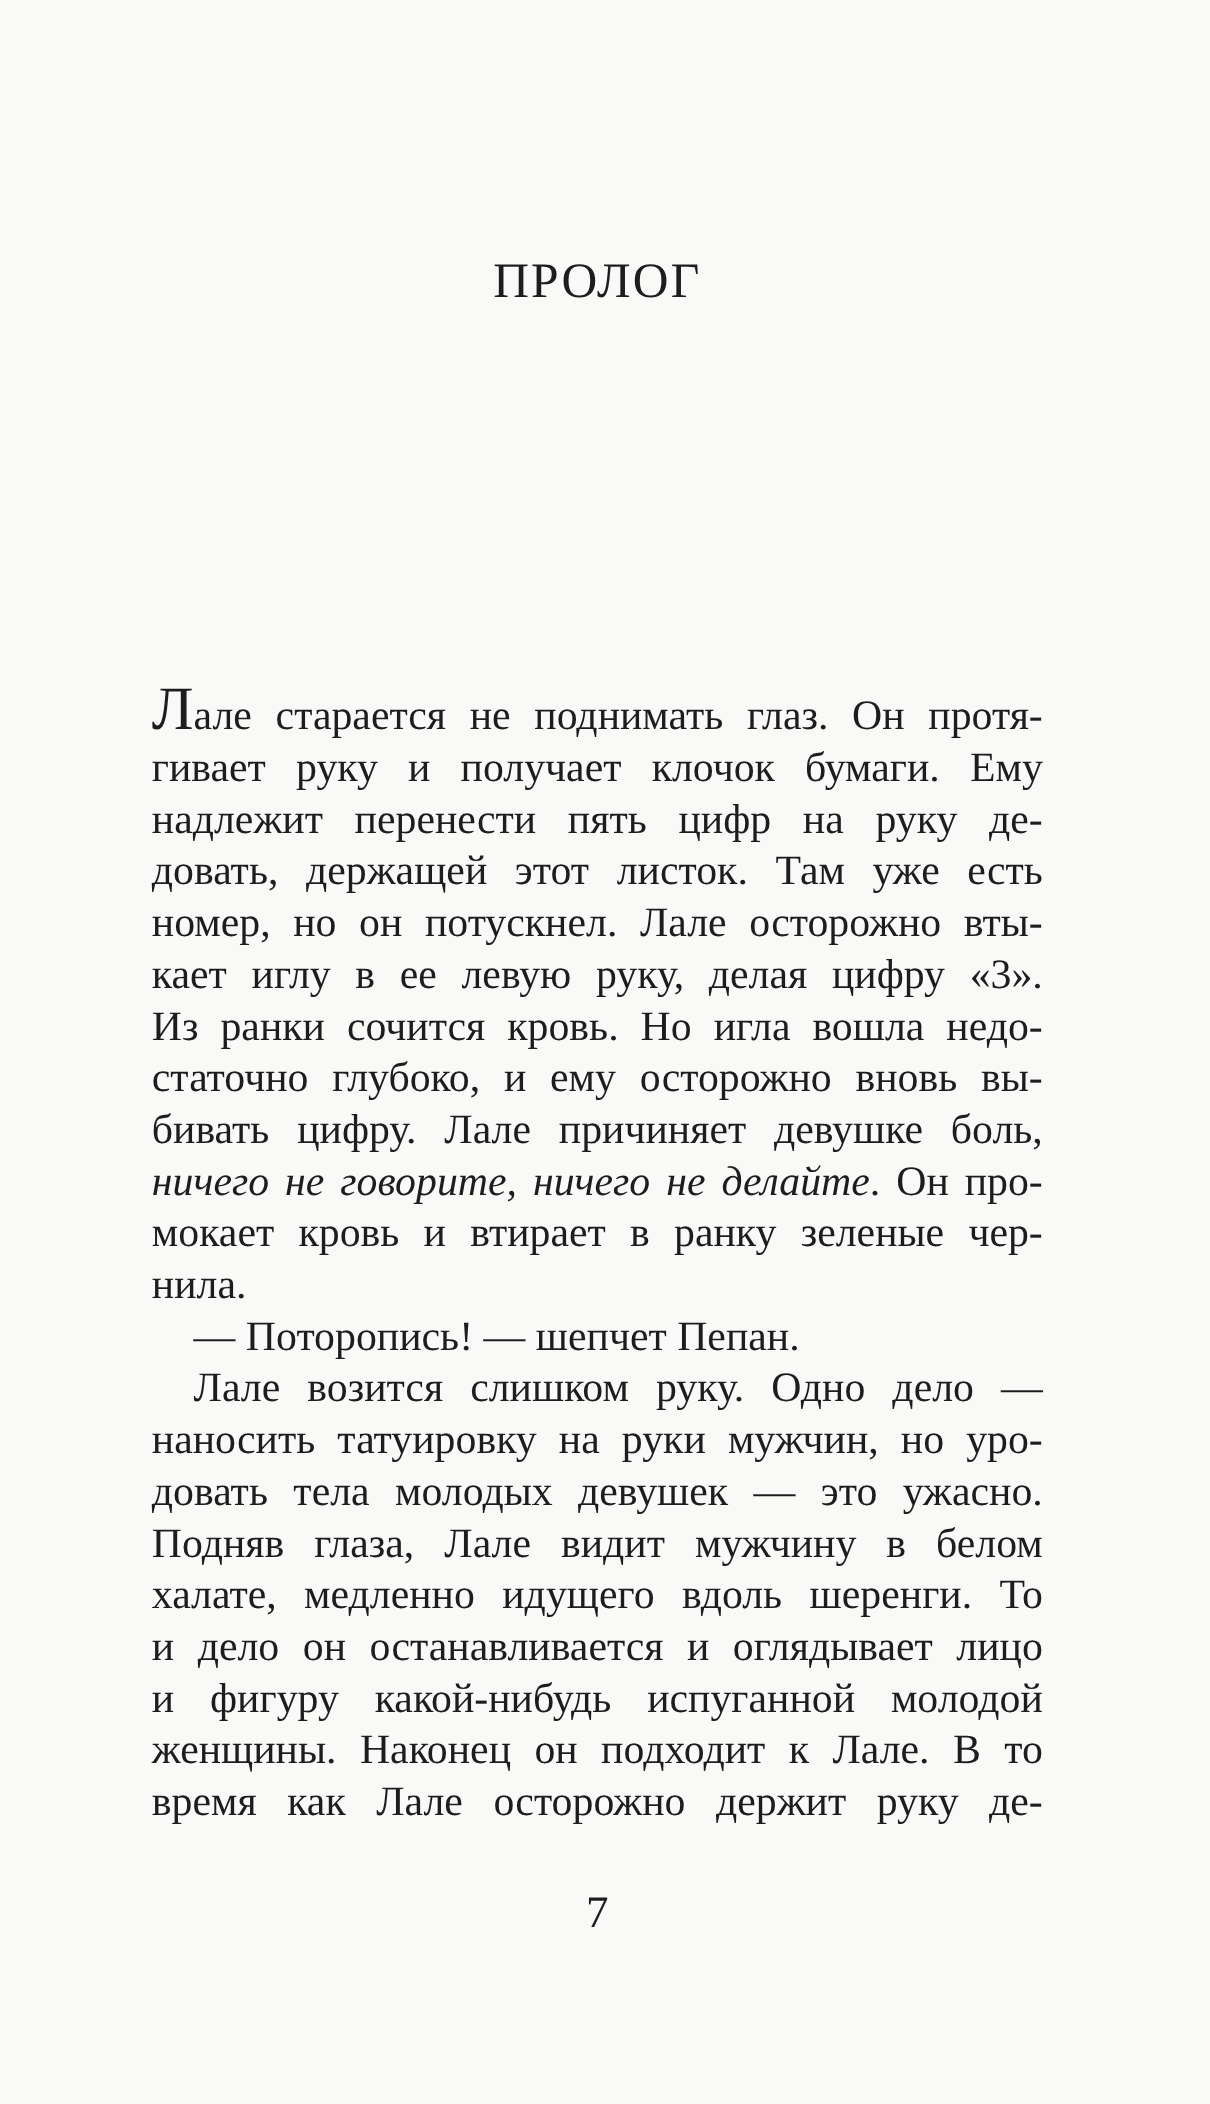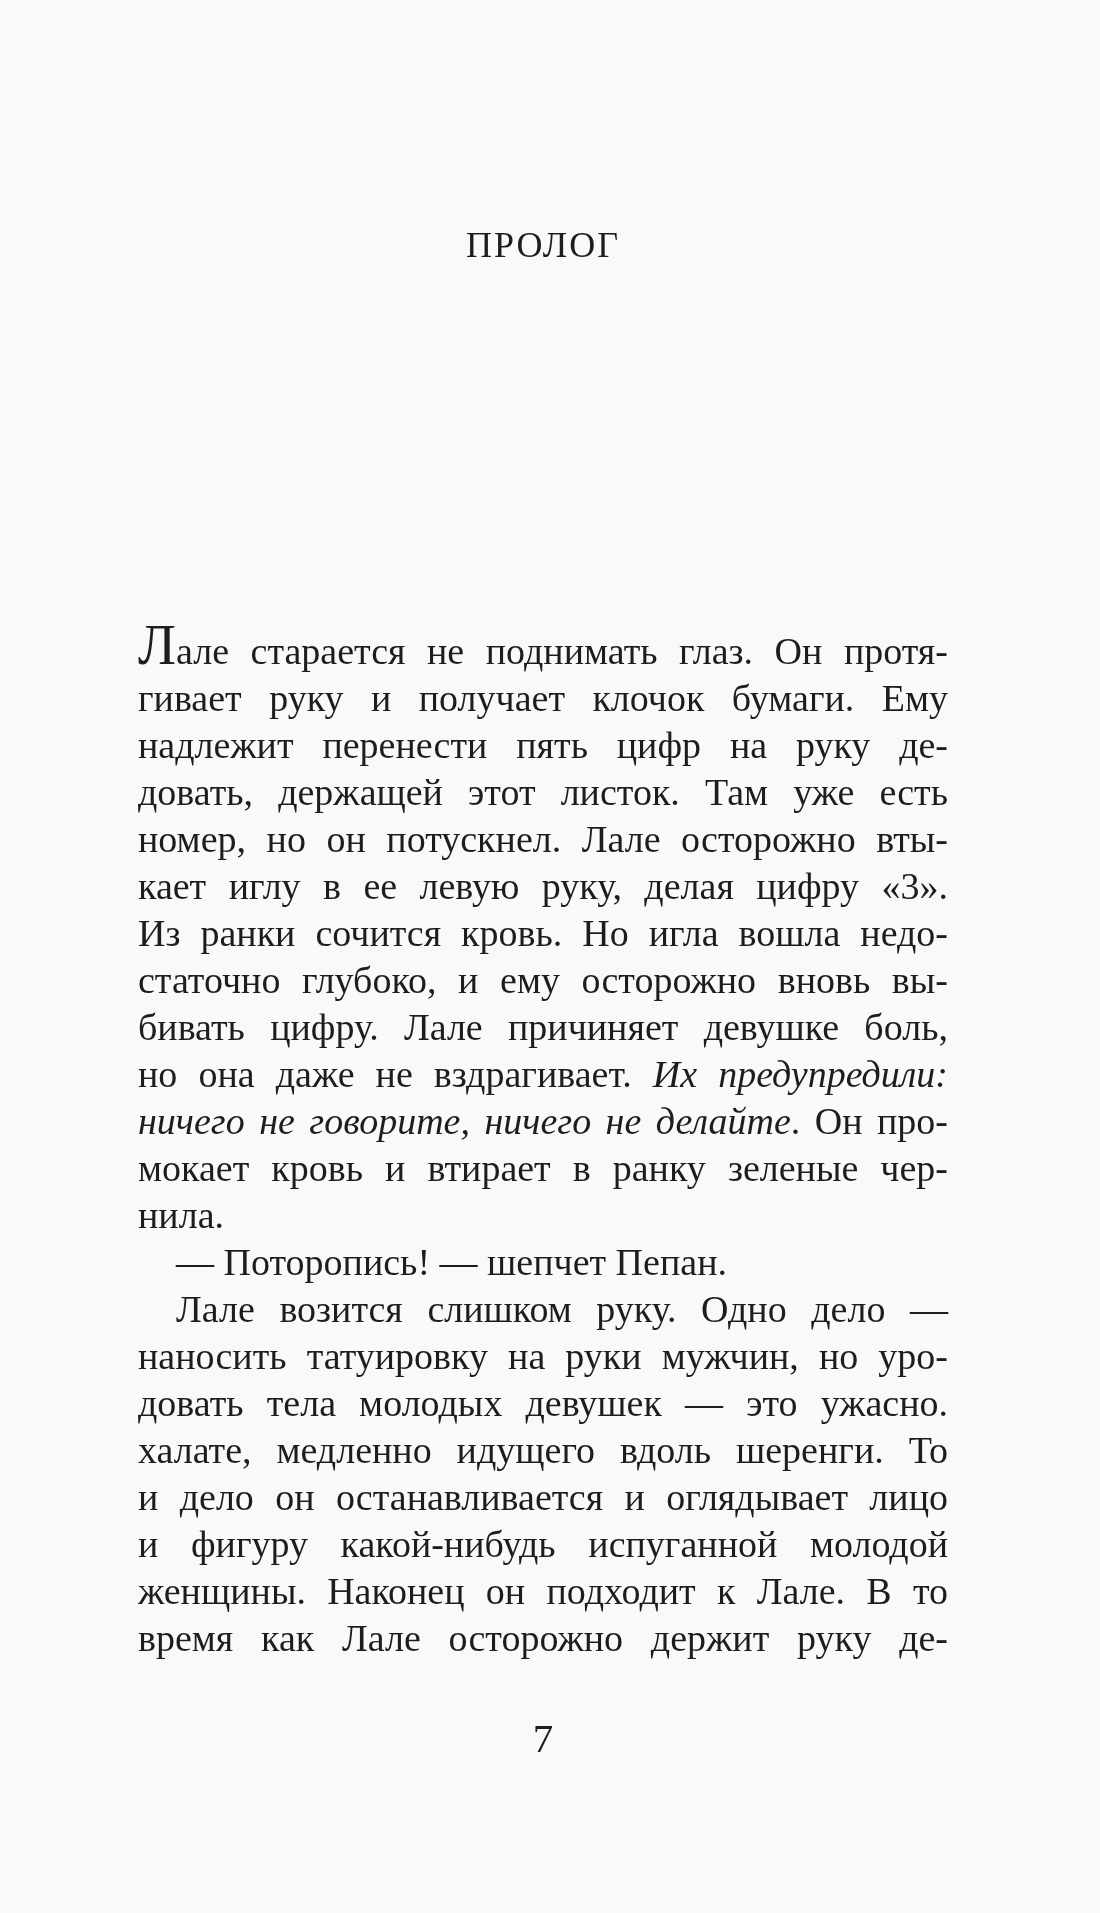--- a/index.html
+++ b/index.html
@@ -16,21 +16,21 @@
   .page {
     position: absolute;
     inset: 0;
   }
   .chapter-heading {
     position: absolute;
     top: 203px;
     left: 138px;
     width: 810px;
     text-align: center;
-    font-size: 36px;
+    font-size: 45px;
     line-height: 1;
     letter-spacing: 2px;
     font-weight: normal;
   }
   .body-text {
     position: absolute;
     top: 628px;
     left: 138px;
     width: 810px;
     font-size: 38px;
@@ -76,28 +76,28 @@
   <div class="body-text">
       <div class="line j"><span class="cap">Л</span><span>але старается не поднимать глаз. Он протя-</span></div>
       <div class="line j"><span>гивает руку и получает клочок бумаги. Ему</span></div>
       <div class="line j"><span>надлежит перенести пять цифр на руку де-</span></div>
       <div class="line j"><span>довать, держащей этот листок. Там уже есть</span></div>
       <div class="line j"><span>номер, но он потускнел. Лале осторожно вты-</span></div>
       <div class="line j"><span>кает иглу в ее левую руку, делая цифру «3».</span></div>
       <div class="line j"><span>Из ранки сочится кровь. Но игла вошла недо-</span></div>
       <div class="line j"><span>статочно глубоко, и ему осторожно вновь вы-</span></div>
       <div class="line j"><span>бивать цифру. Лале причиняет девушке боль,</span></div>
-      <div class="line j"><span>но она даже не вздрагивает. </span><span class="it">Их предупредили:</span></div>
       <div class="line j"><span class="it">ничего не говорите, ничего не делайте</span><span>. Он про-</span></div>
       <div class="line j"><span>мокает кровь и втирает в ранку зеленые чер-</span></div>
       <div class="line"><span>нила.</span></div>
       <div class="line ind"><span>— Поторопись! — шепчет Пепан.</span></div>
       <div class="line j ind"><span>Лале возится слишком руку. Одно дело —</span></div>
       <div class="line j"><span>наносить татуировку на руки мужчин, но уро-</span></div>
       <div class="line j"><span>довать тела молодых девушек — это ужасно.</span></div>
+      <div class="line j"><span>Подняв глаза, Лале видит мужчину в белом</span></div>
       <div class="line j"><span>халате, медленно идущего вдоль шеренги. То</span></div>
       <div class="line j"><span>и дело он останавливается и оглядывает лицо</span></div>
       <div class="line j"><span>и фигуру какой-нибудь испуганной молодой</span></div>
       <div class="line j"><span>женщины. Наконец он подходит к Лале. В то</span></div>
       <div class="line j"><span>время как Лале осторожно держит руку де-</span></div>
     </div>
 
   <div class="page-number">7</div>
 </div>
 

